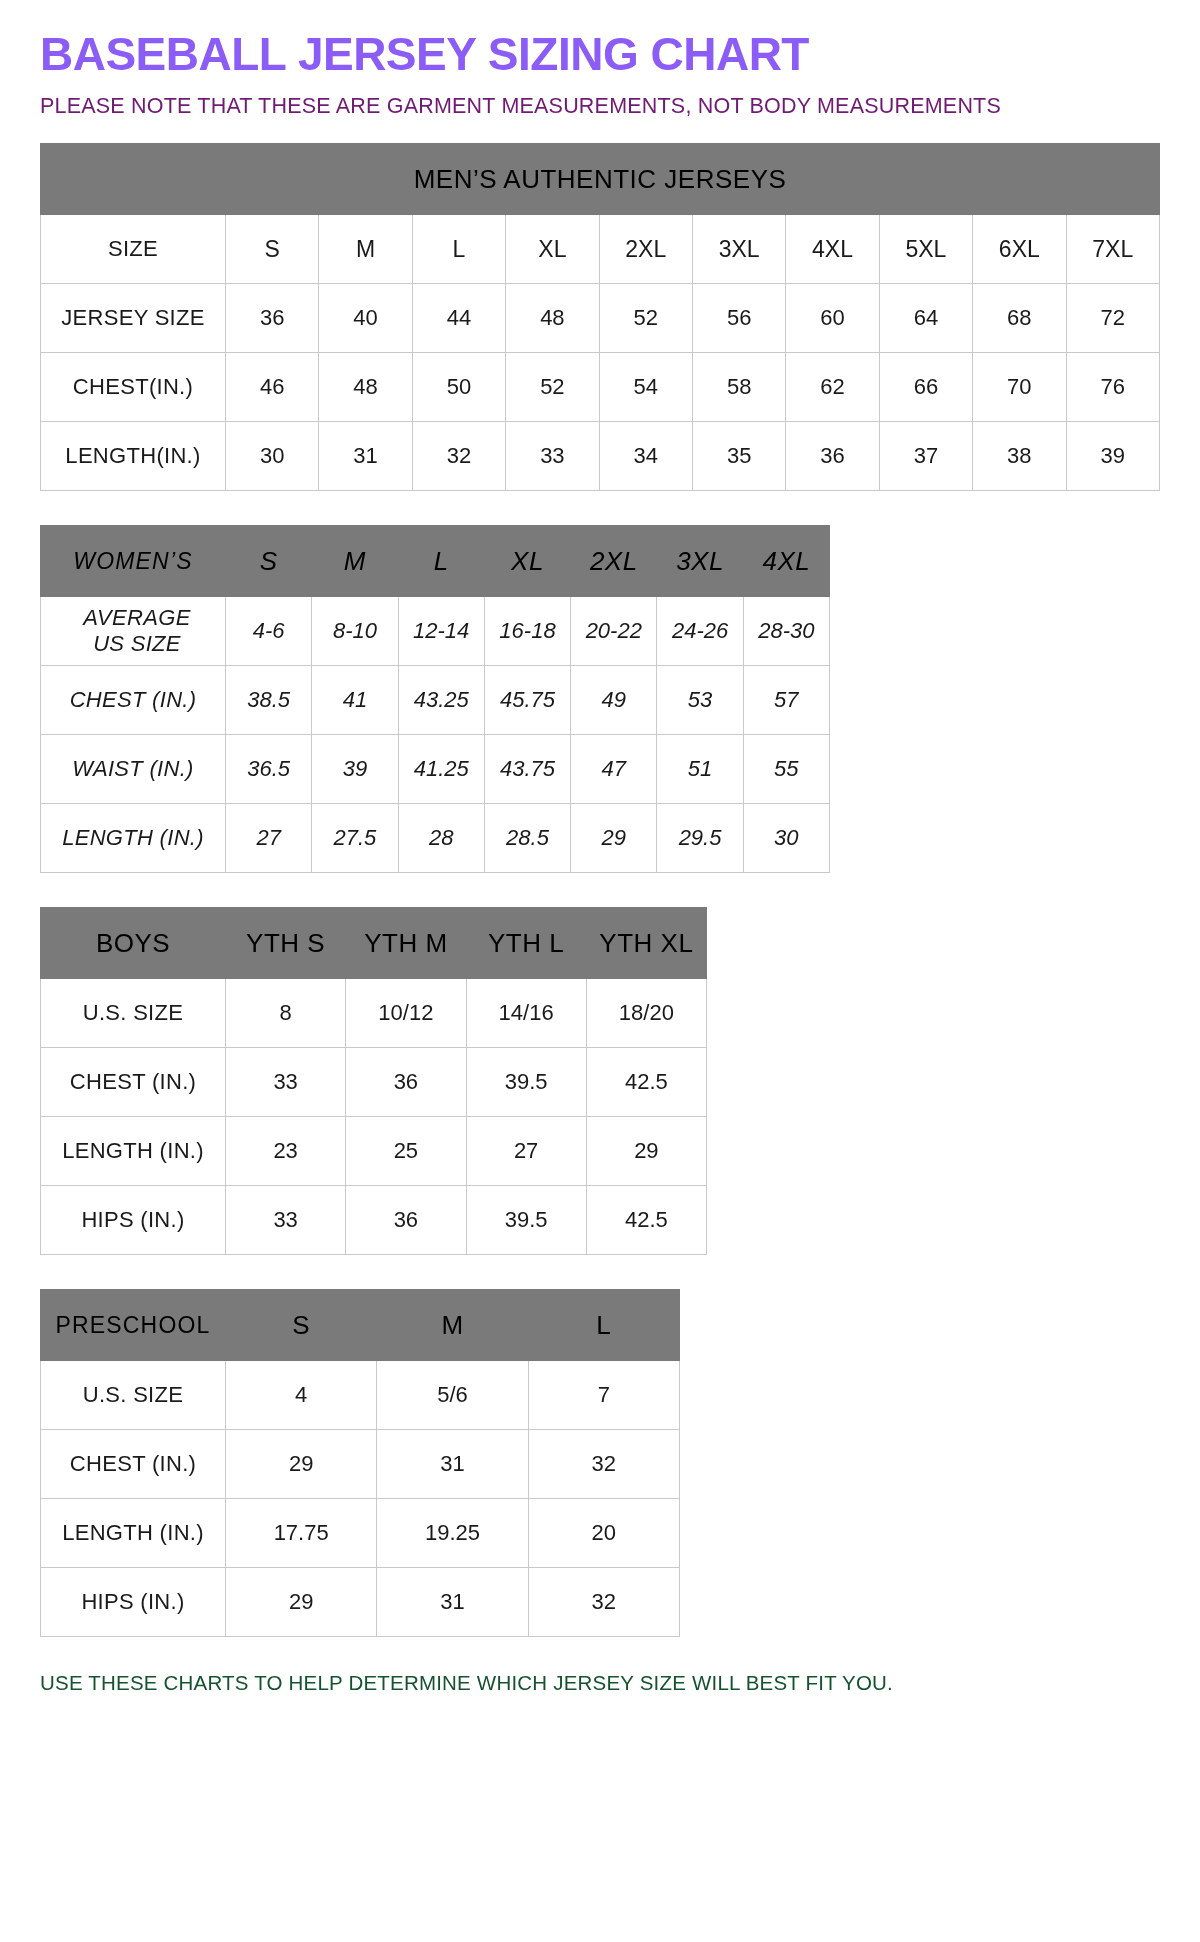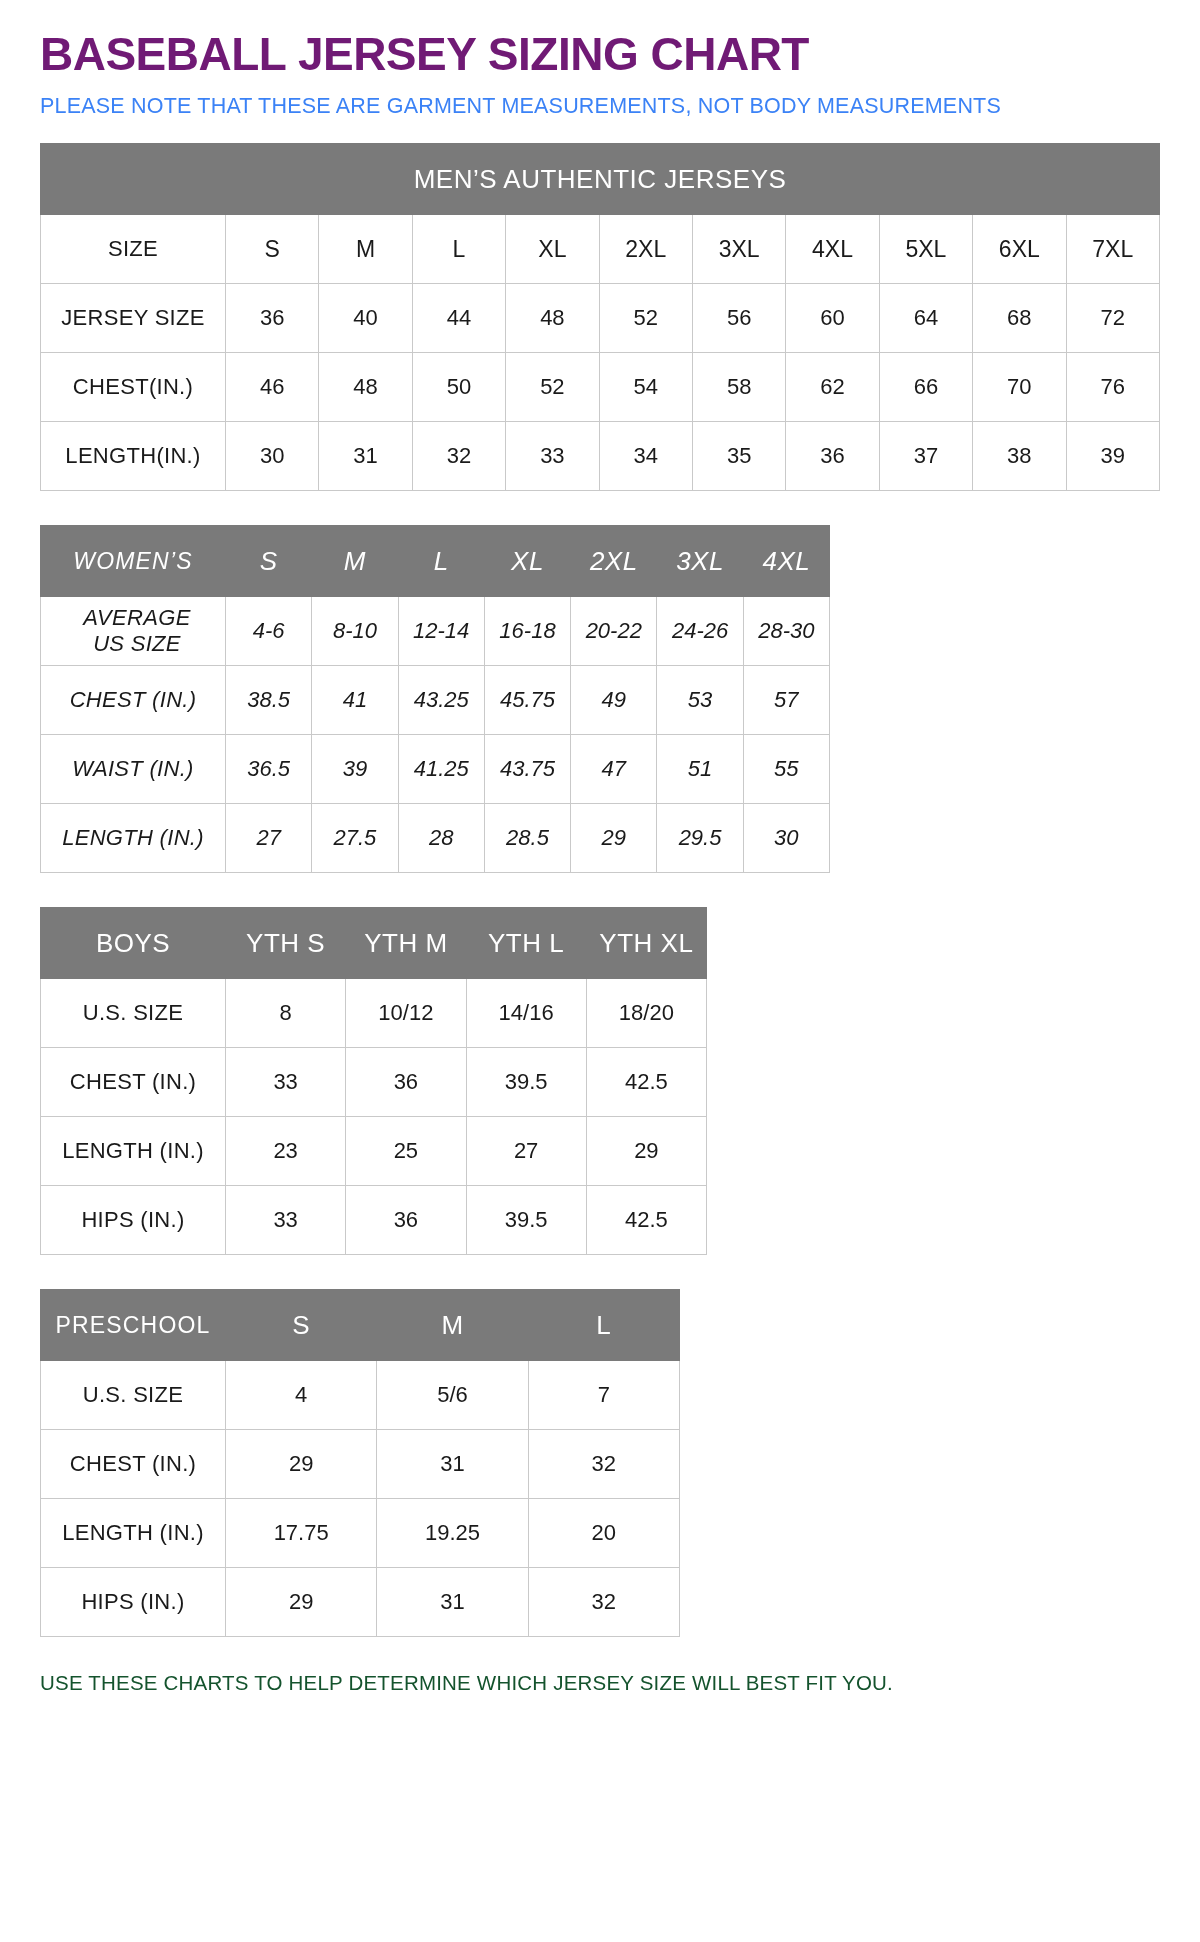--- a/index.html
+++ b/index.html
@@ -18,24 +18,24 @@
     width: 1200px;
     box-sizing: border-box;
     padding: 30px 40px 18px 40px;
   }
   .title {
     font-size: 46px;
     font-weight: bold;
     letter-spacing: -0.5px;
     line-height: 1.05;
     margin: 0 0 14px 0;
+    color: #8b5cf6;
+  }
+  .note {
     color: #701a75;
-  }
-  .note {
-    color: #3b82f6;
     font-size: 21.5px;
     line-height: 1.35;
     margin: 0 0 22px 0;
     letter-spacing: 0.2px;
   }
   table {
     border-collapse: collapse;
     width: 100%;
     table-layout: fixed;
     margin-bottom: 34px;
@@ -45,21 +45,21 @@
     text-align: center;
     font-weight: normal;
     font-size: 22px;
     color: #1a1a1a;
     padding: 0;
     height: 68px;
     vertical-align: middle;
   }
   .band {
     background: #7a7a7a;
-    color: #ffffff;
+    color: #000000;
     border: 1px solid #7a7a7a;
     font-size: 26px;
     letter-spacing: 0.5px;
     height: 70px;
   }
   .band.small {
     font-size: 23px;
     letter-spacing: 1.2px;
   }
   .rowlabel {

